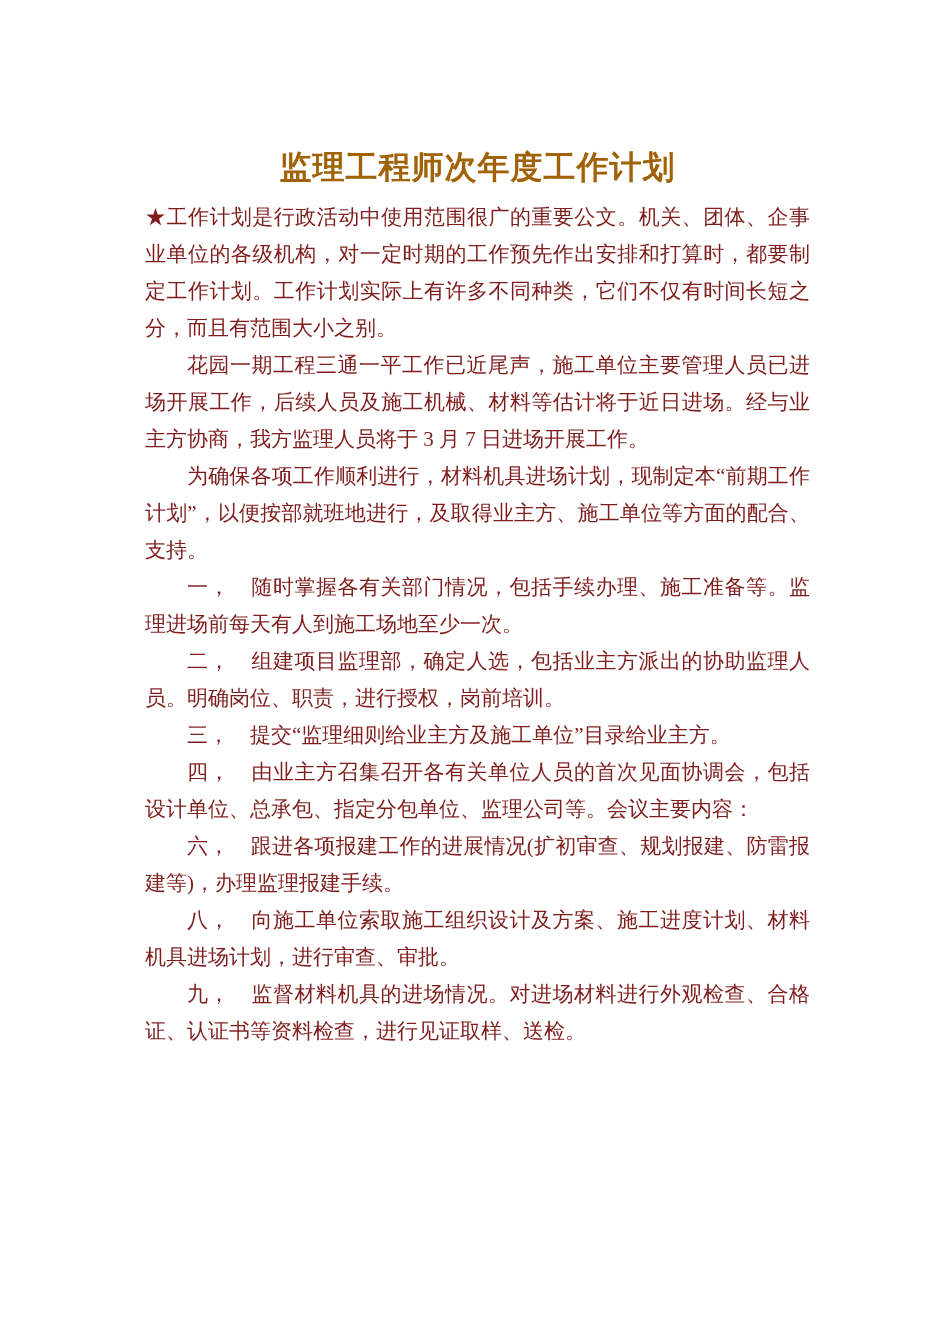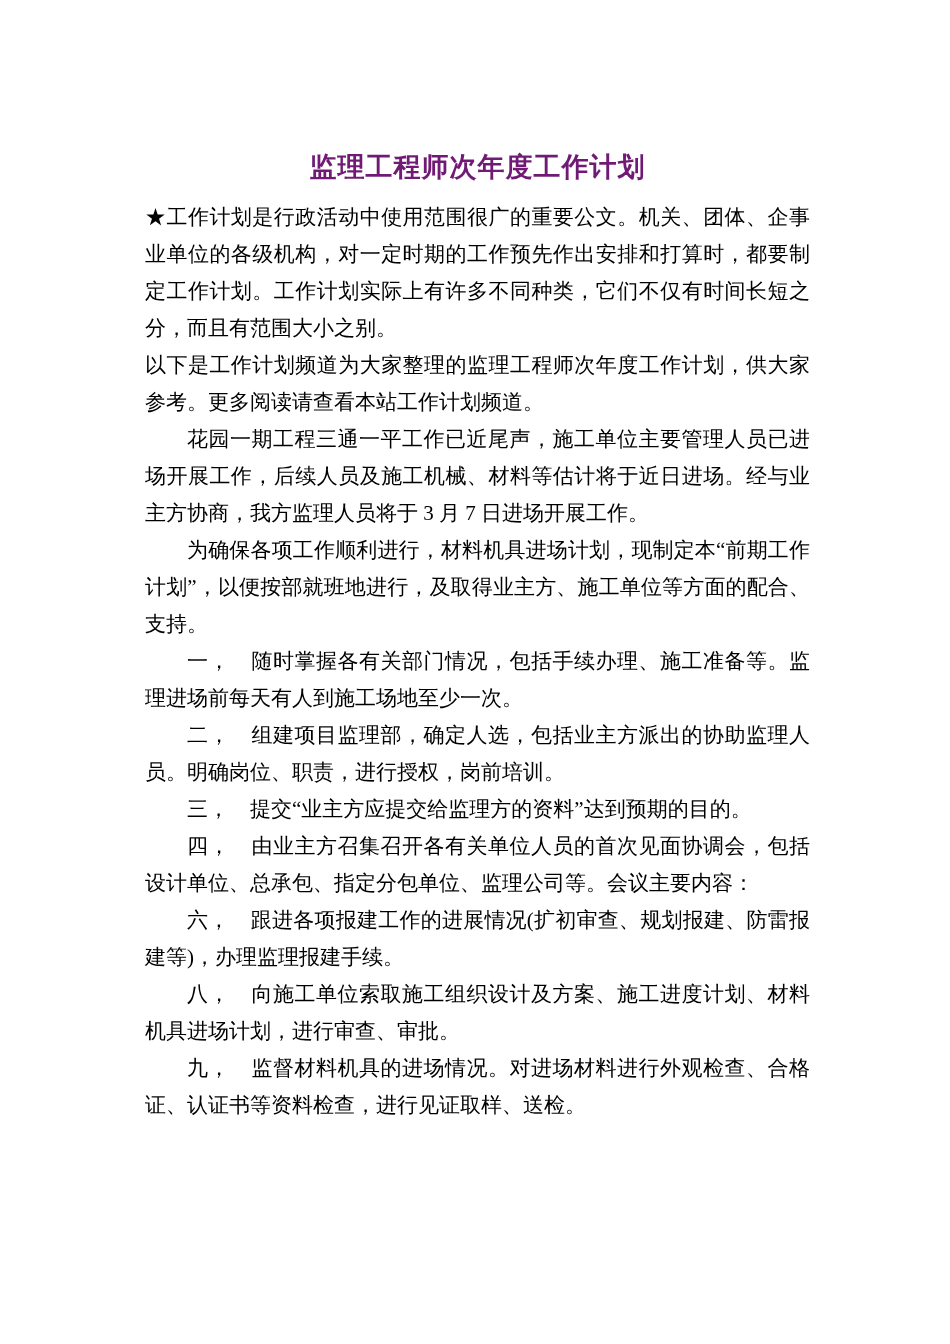--- a/index.html
+++ b/index.html
@@ -13,54 +13,53 @@
     height: 1344px;
     background: #ffffff;
     box-sizing: border-box;
     padding: 148px 140px 0 145px;
     overflow: hidden;
   }
   .doc-title {
     margin: 0 0 13px 0;
     font-family: "Liberation Sans", "DejaVu Sans", sans-serif;
     font-weight: bold;
-    font-size: 27px;
+    font-size: 32px;
     line-height: 38px;
     letter-spacing: 1px;
-    color: #701a75;
+    color: #a16207;
     text-align: center;
   }
   .doc-body {
     font-family: "Liberation Serif", "DejaVu Serif", serif;
     font-size: 21px;
     line-height: 37px;
-    color: #000000;
+    color: #7f1d1d;
   }
   .para {
     margin: 0;
     text-align: justify;
     text-justify: inter-ideograph;
     word-break: break-all;
   }
   .para.indent {
     text-indent: 2em;
   }
 </style>
 </head>
 <body>
 
 <div class="page">
   <h1 class="doc-title">监理工程师次年度工作计划</h1>
 
   <div class="doc-body">
     <p class="para">★工作计划是行政活动中使用范围很广的重要公文。机关、团体、企事业单位的各级机构，对一定时期的工作预先作出安排和打算时，都要制定工作计划。工作计划实际上有许多不同种类，它们不仅有时间长短之分，而且有范围大小之别。</p>
-    <p class="para">以下是工作计划频道为大家整理的监理工程师次年度工作计划，供大家参考。更多阅读请查看本站工作计划频道。</p>
     <p class="para indent">花园一期工程三通一平工作已近尾声，施工单位主要管理人员已进场开展工作，后续人员及施工机械、材料等估计将于近日进场。经与业主方协商，我方监理人员将于 3 月 7 日进场开展工作。</p>
     <p class="para indent">为确保各项工作顺利进行，材料机具进场计划，现制定本“前期工作计划”，以便按部就班地进行，及取得业主方、施工单位等方面的配合、支持。</p>
     <p class="para indent">一，　随时掌握各有关部门情况，包括手续办理、施工准备等。监理进场前每天有人到施工场地至少一次。</p>
     <p class="para indent">二，　组建项目监理部，确定人选，包括业主方派出的协助监理人员。明确岗位、职责，进行授权，岗前培训。</p>
-    <p class="para indent">三，　提交“业主方应提交给监理方的资料”达到预期的目的。</p>
+    <p class="para indent">三，　提交“监理细则给业主方及施工单位”目录给业主方。</p>
     <p class="para indent">四，　由业主方召集召开各有关单位人员的首次见面协调会，包括设计单位、总承包、指定分包单位、监理公司等。会议主要内容：</p>
     <p class="para indent">六，　跟进各项报建工作的进展情况(扩初审查、规划报建、防雷报建等)，办理监理报建手续。</p>
     <p class="para indent">八，　向施工单位索取施工组织设计及方案、施工进度计划、材料机具进场计划，进行审查、审批。</p>
     <p class="para indent">九，　监督材料机具的进场情况。对进场材料进行外观检查、合格证、认证书等资料检查，进行见证取样、送检。</p>
   </div>
 </div>
 
 </body></html>

